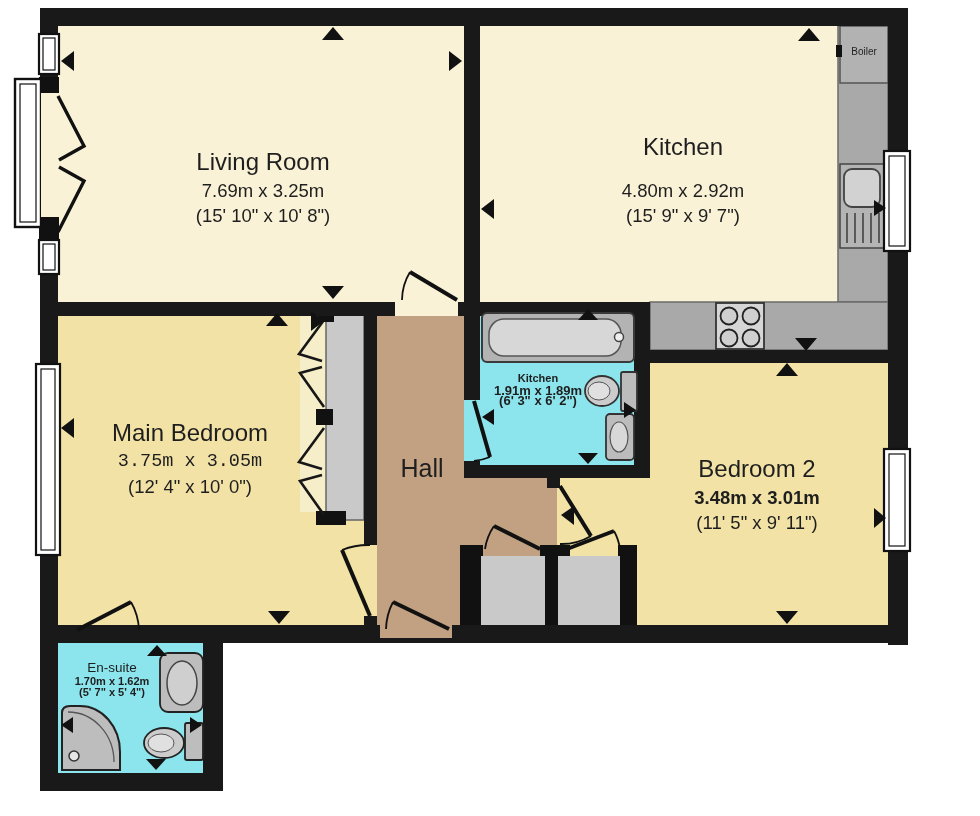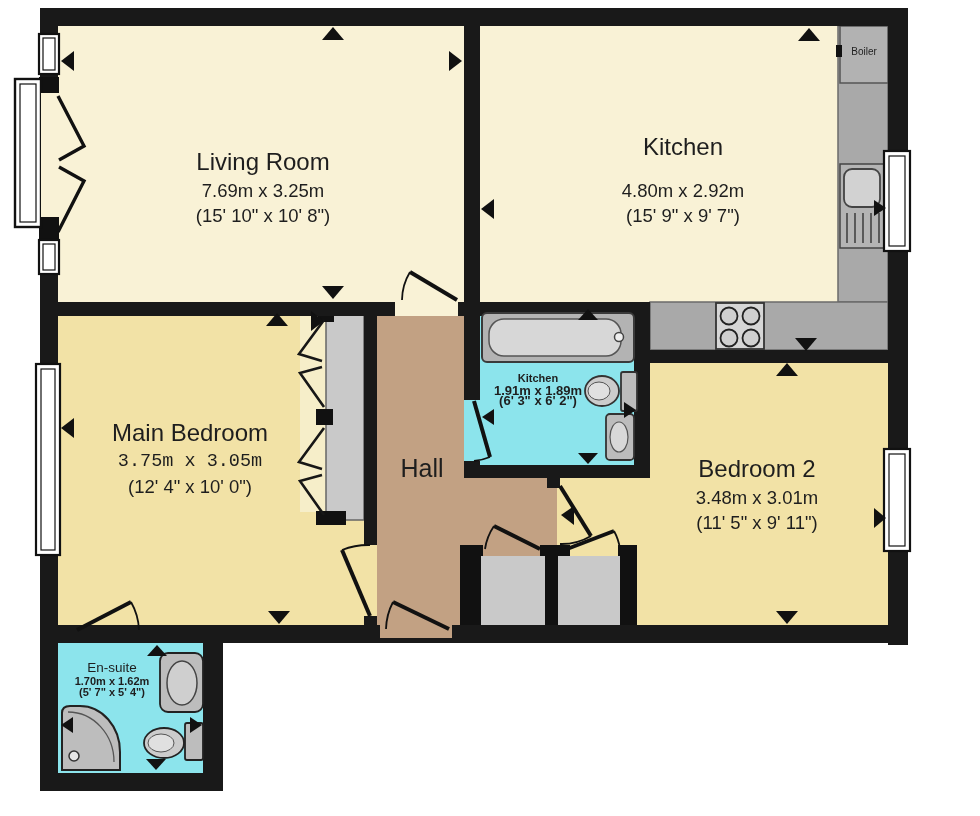--- a/index.html
+++ b/index.html
@@ -239,21 +239,21 @@
 
   <div class="t t-name" style="left:683px;top:147px;">Kitchen</div>
   <div class="t t-dim" style="left:683px;top:191px;text-align:center;">4.80m x 2.92m</div>
   <div class="t t-dim" style="left:683px;top:216px;">(15' 9" x 9' 7")</div>
 
   <div class="t t-name" style="left:190px;top:433px;">Main Bedroom</div>
   <div class="t t-dim" style="left:190px;top:462px;font-family:Liberation Mono, monospace;">3.75m x 3.05m</div>
   <div class="t t-dim" style="left:190px;top:487px;">(12' 4" x 10' 0")</div>
 
   <div class="t t-name" style="left:757px;top:469px;text-align:center;">Bedroom 2</div>
-  <div class="t t-dim" style="left:757px;top:498px;">3.48m x 3.01m</div>
+  <div class="t t-dim" style="left:757px;top:498px;font-weight:bold;">3.48m x 3.01m</div>
   <div class="t t-dim" style="left:757px;top:523px;">(11' 5" x 9' 11")</div>
 
   <div class="t t-hall" style="left:422px;top:468px;">Hall</div>
 
   <div class="t t-bname" style="left:538px;top:378px;">Kitchen</div>
   <div class="t t-bdim" style="left:538px;top:390px;">1.91m x 1.89m</div>
   <div class="t t-bdim" style="left:538px;top:400px;">(6' 3" x 6' 2")</div>
 
   <div class="t t-ename" style="left:112px;top:668px;">En-suite</div>
   <div class="t t-edim" style="left:112px;top:681px;">1.70m x 1.62m</div>

